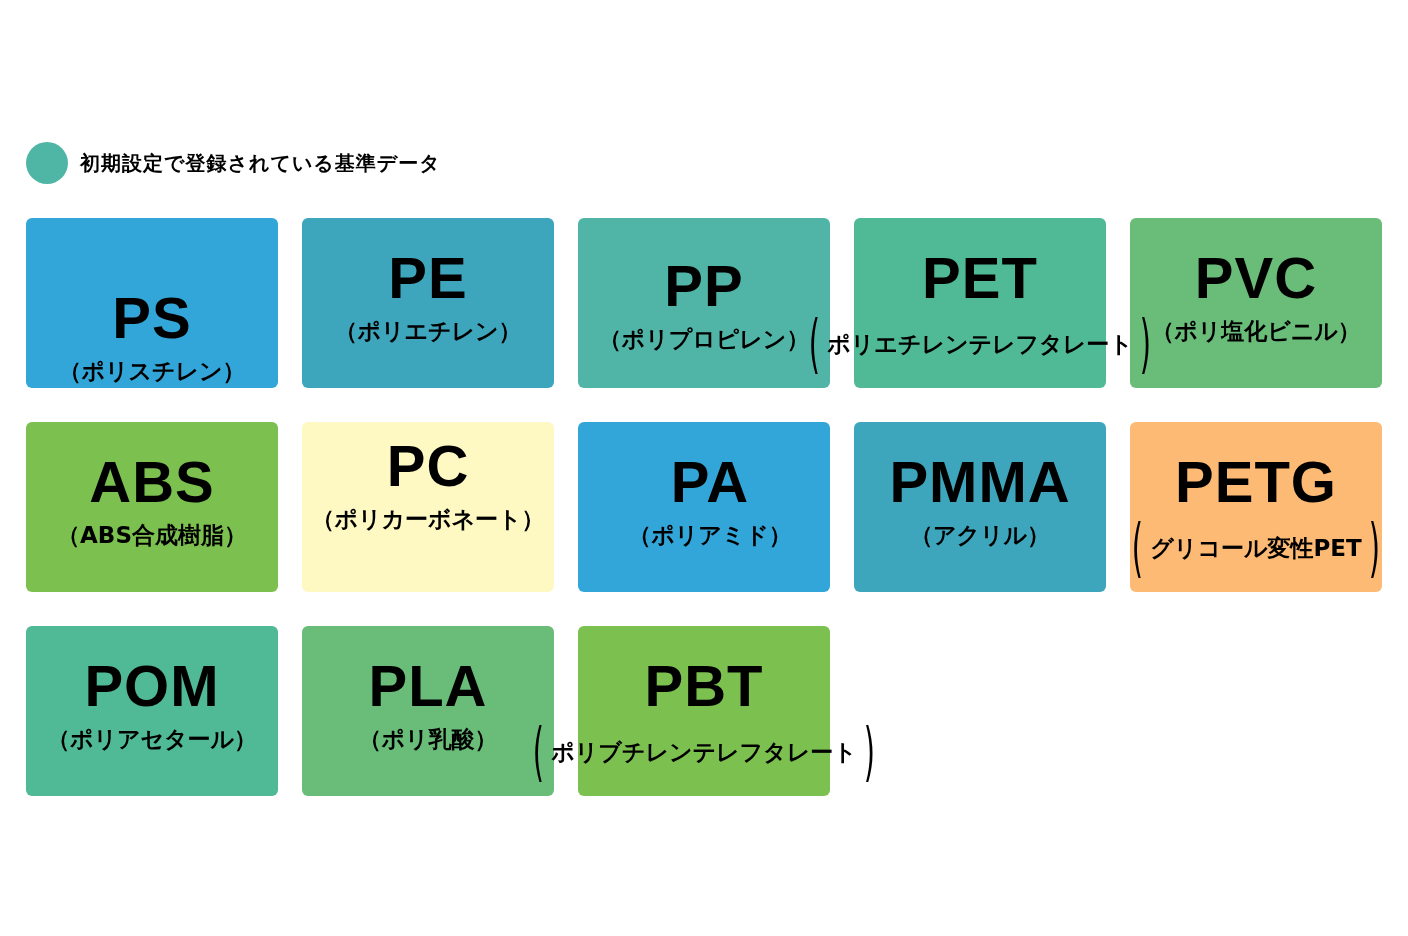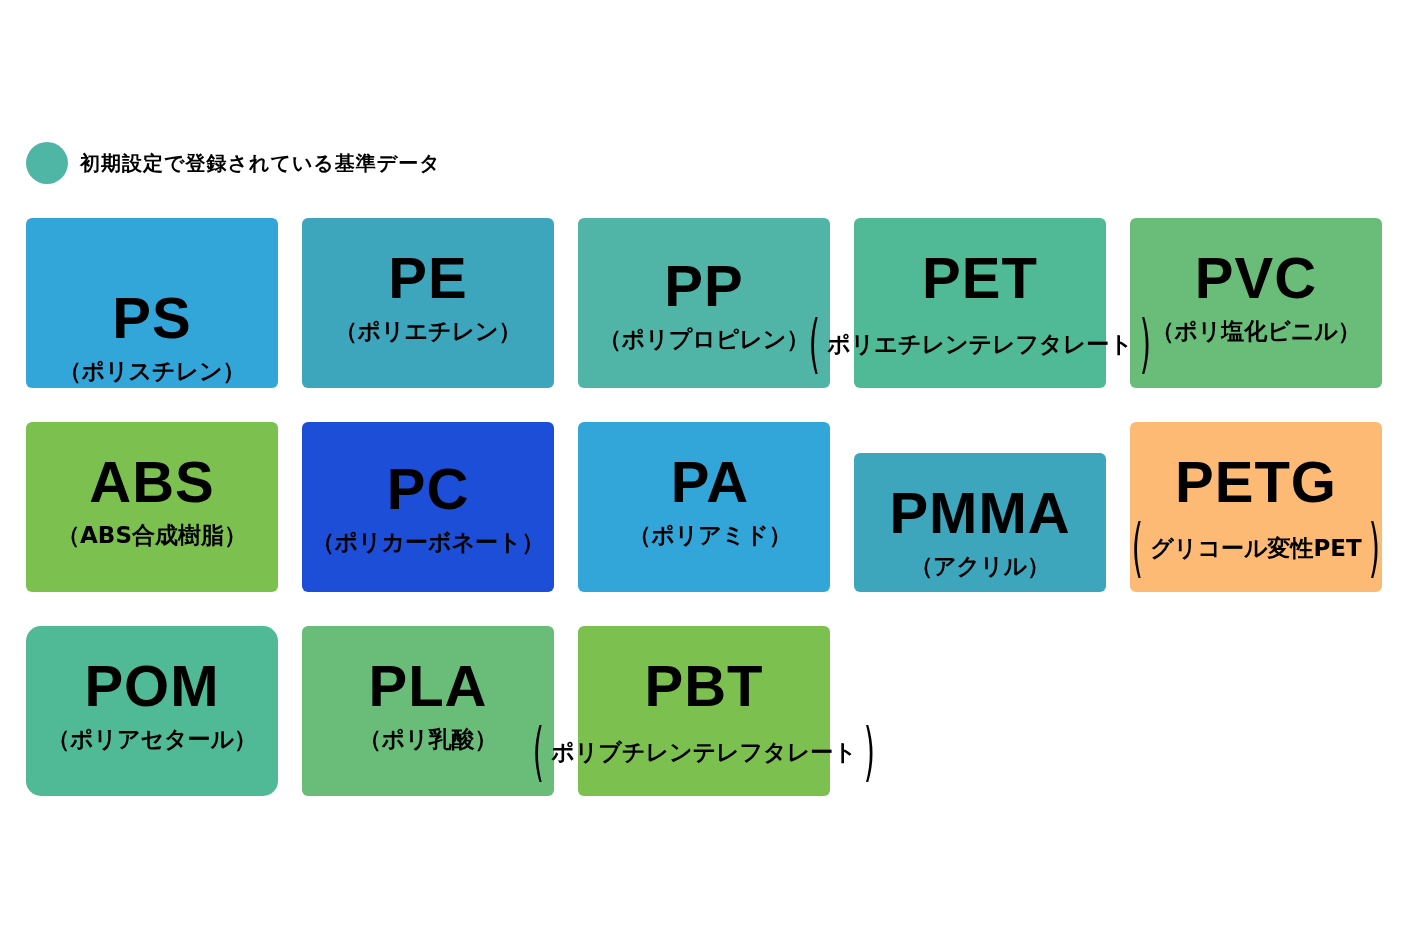--- a/index.html
+++ b/index.html
@@ -50,44 +50,44 @@
       </div>
     </div>
     <div class="tile" style="background: rgb(105, 189, 121); padding-top: 30px; text-align: center;">
       <div class="code">PVC</div>
       <div class="sub">（ポリ塩化ビニル）</div>
     </div>
     <div class="tile" style="background: rgb(124, 193, 80); padding-top: 30px;">
       <div class="code">ABS</div>
       <div class="sub">（ABS合成樹脂）</div>
     </div>
-    <div class="tile" style="background: #1d4ed8; padding-top: 37px;">
+    <div class="tile" style="background: #fef9c3; padding-top: 14px;">
       <div class="code">PC</div>
       <div class="sub">（ポリカーボネート）</div>
     </div>
     <div class="tile" style="background: rgb(51, 166, 217); padding-top: 30px; padding-left: 12px;">
       <div class="code">PA</div>
       <div class="sub">（ポリアミド）</div>
     </div>
-    <div class="tile" style="background: rgb(62, 166, 188); padding-top: 30px; margin-top: 31px;">
+    <div class="tile" style="background: rgb(62, 166, 188); padding-top: 30px;">
       <div class="code">PMMA</div>
       <div class="sub">（アクリル）</div>
     </div>
     <div class="tile" style="background: #fdba74; ">
       <div class="code">PETG</div>
       <div class="sub2">
         <span class="paren">(</span>
         <div class="lines">
           <span>グリコール</span>
           <span>変性PET</span>
         </div>
         <span class="paren">)</span>
       </div>
     </div>
-    <div class="tile" style="background: rgb(80, 186, 150); padding-top: 30px; border-radius: 15px;">
+    <div class="tile" style="background: rgb(80, 186, 150); padding-top: 30px;">
       <div class="code">POM</div>
       <div class="sub">（ポリアセタール）</div>
     </div>
     <div class="tile" style="background: rgb(105, 189, 121); padding-top: 30px;">
       <div class="code">PLA</div>
       <div class="sub">（ポリ乳酸）</div>
     </div>
     <div class="tile" style="background: rgb(124, 193, 80); padding-top: 30px;">
       <div class="code">PBT</div>
       <div class="sub2">

